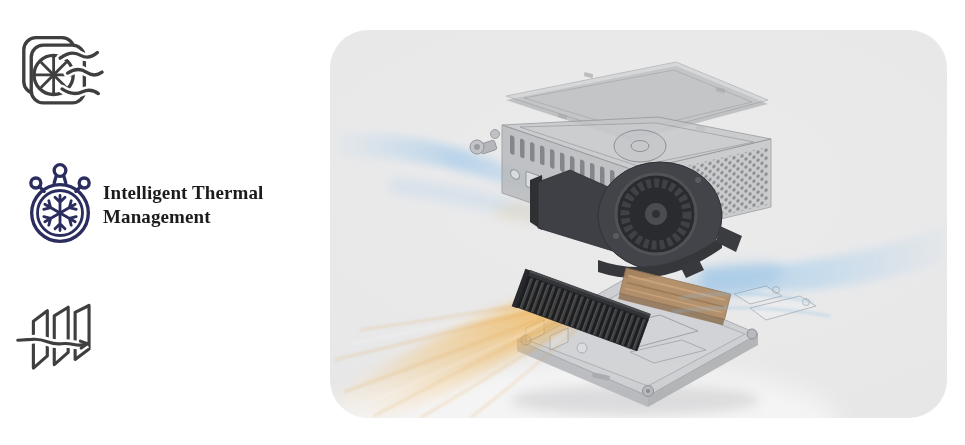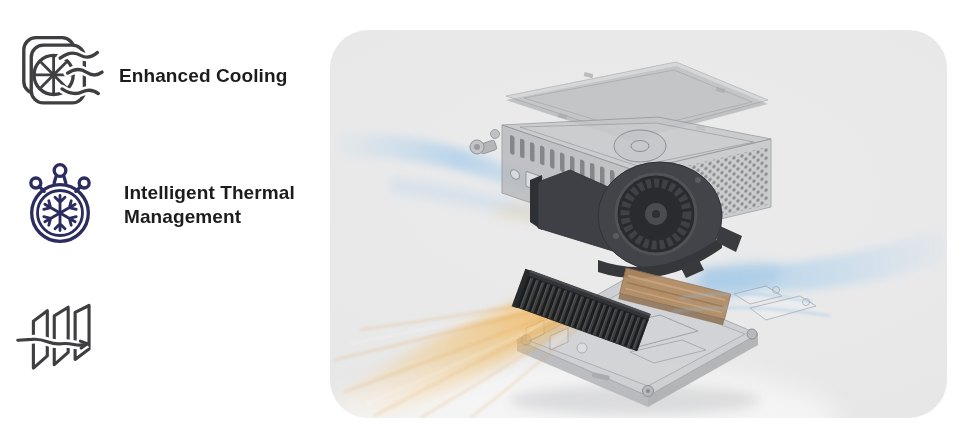--- a/index.html
+++ b/index.html
@@ -11,21 +11,21 @@
   
   .feature{position:absolute;display:flex;align-items:center;}
   .feature .icon-box{flex:0 0 auto;}
   .feature .label{
     font-weight:700;color:#1c1c1e;font-size:19px;line-height:24px;
     letter-spacing:.1px;
   }
   #feature-1{left:17px;top:33px;}
   #feature-1 .label{margin-left:12px;max-width:200px;}
   #feature-2{left:20px;top:158px;}
-  #feature-2 .label{margin-left:24px;max-width:190px;}
+  #feature-2 .label{margin-left:3px;max-width:190px;font-family:Liberation Serif, serif;}
   #feature-3{left:14px;top:302px;}
   #feature-3 .label{margin-left:14px;max-width:185px;}
   
   .card{
     position:absolute;left:330px;top:30px;width:617px;height:388px;
     border-radius:38px;overflow:hidden;
     background:radial-gradient(120% 100% at 50% 40%, #ebebec 0%, #e8e8e9 55%, #e4e4e6 100%);
   }
   .card svg{display:block;width:617px;height:388px;}
 </style>
@@ -48,21 +48,20 @@
       <g stroke="#ffffff" stroke-width="9">
         <path d="M46,27 q12,-9 22,-3 q9,5 18,-3"></path>
         <path d="M54,43 q11,-7 20,-1 q9,6 17,0"></path>
         <path d="M48,60 q12,8 22,3 q9,-4 17,2"></path>
       </g>
       <path d="M46,27 q12,-9 22,-3 q9,5 18,-3"></path>
       <path d="M54,43 q11,-7 20,-1 q9,6 17,0"></path>
       <path d="M48,60 q12,8 22,3 q9,-4 17,2"></path>
     </svg>
   </span>
-  <span class="label">Enhanced Cooling</span>
 </div>
 
 <div class="feature" id="feature-2">
   <span class="icon-box">
     <svg width="80" height="90" viewBox="0 0 96 108" fill="none" stroke="#2b2d5e" stroke-width="4" stroke-linecap="round" stroke-linejoin="round">
       <circle cx="48" cy="15" r="7"></circle>
       <line x1="43" y1="23" x2="41" y2="30"></line>
       <line x1="53" y1="23" x2="55" y2="30"></line>
       <circle cx="19" cy="30" r="6"></circle>
       <line x1="23" y1="34" x2="29" y2="40"></line>

